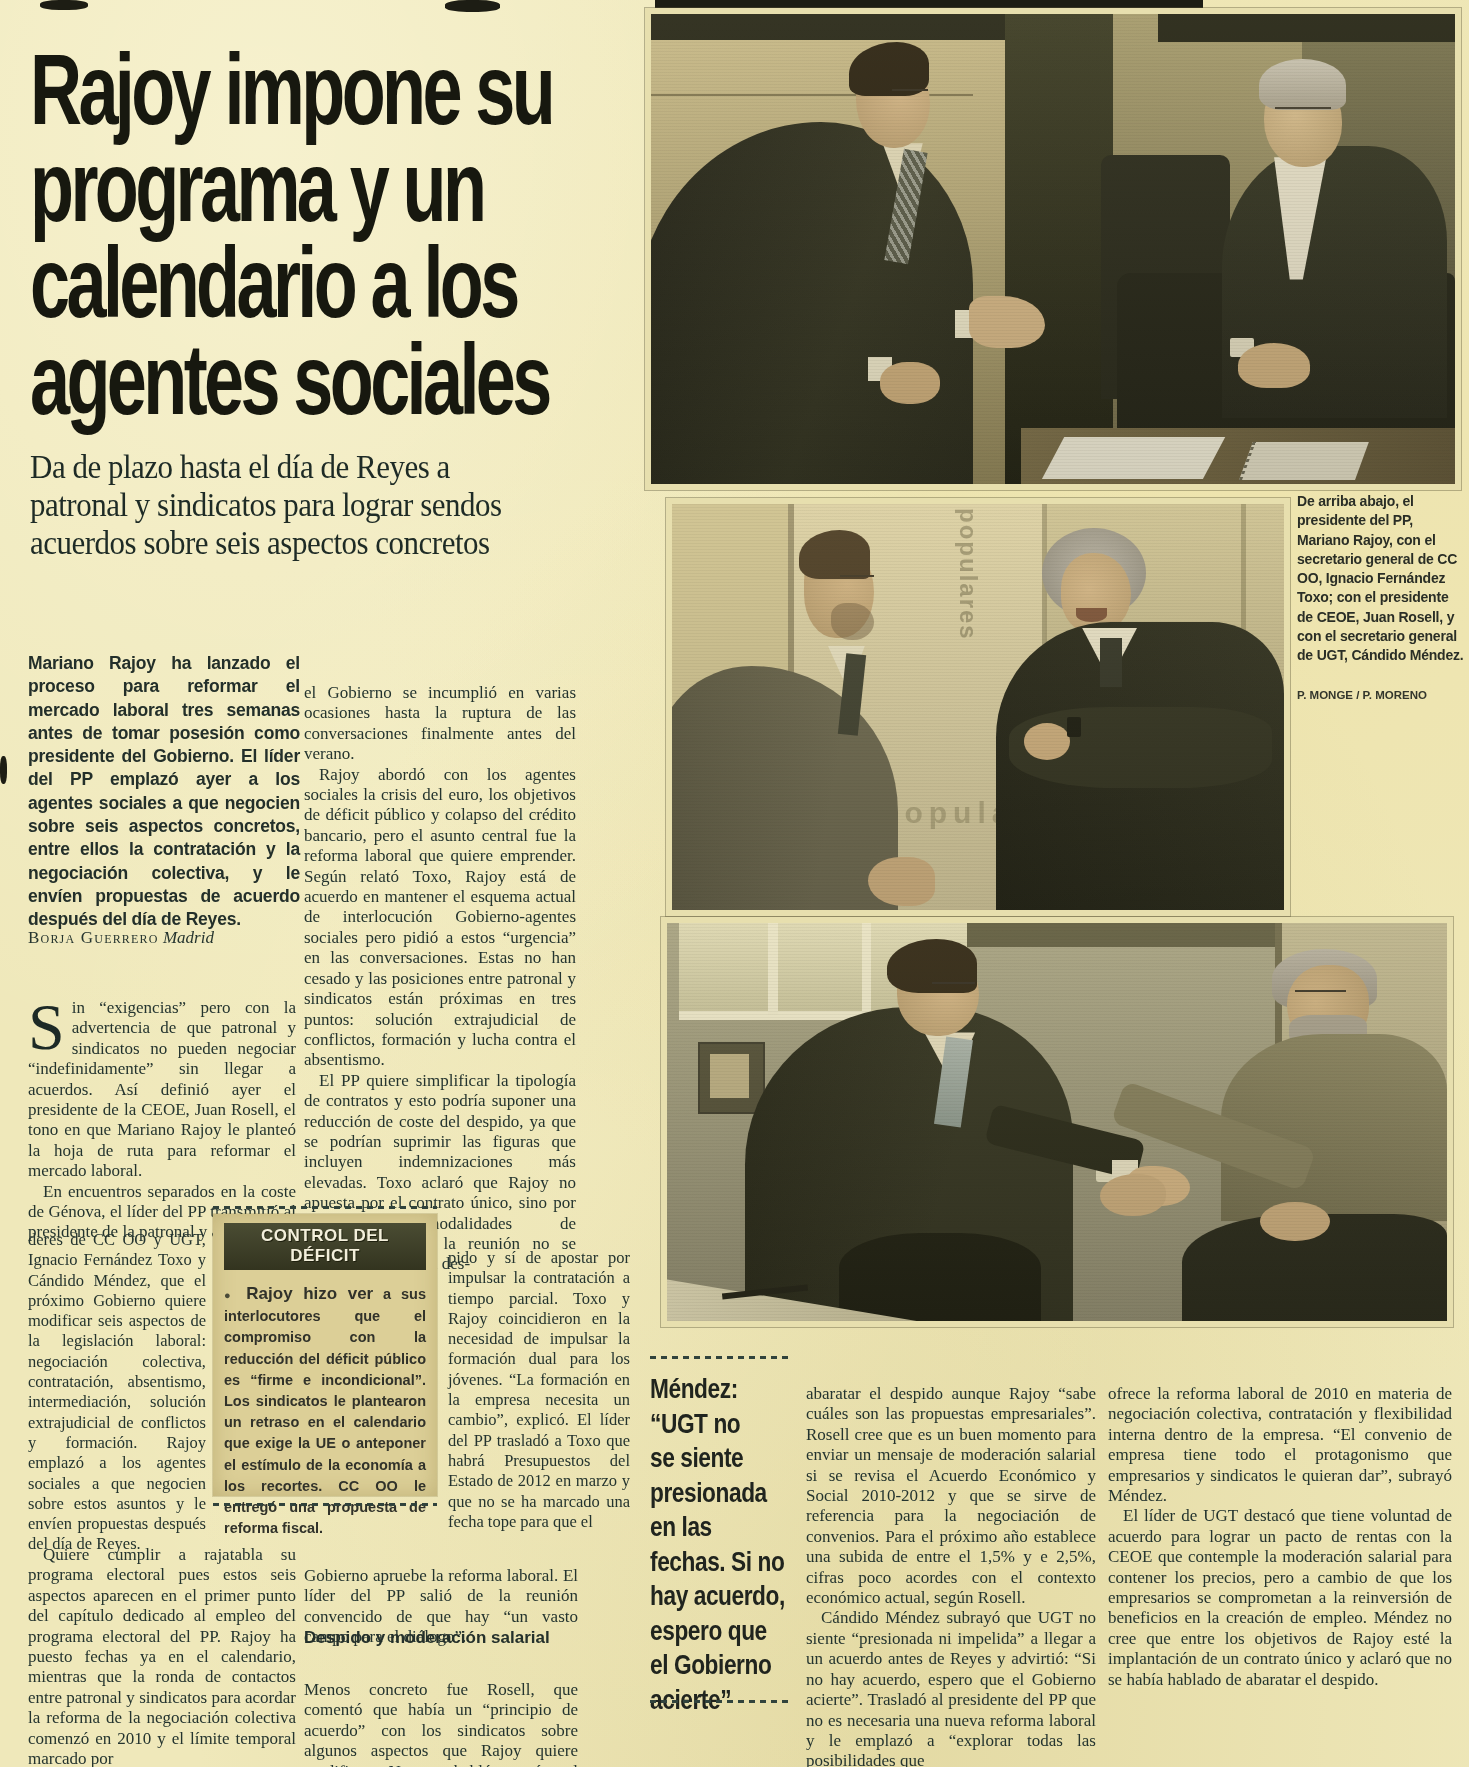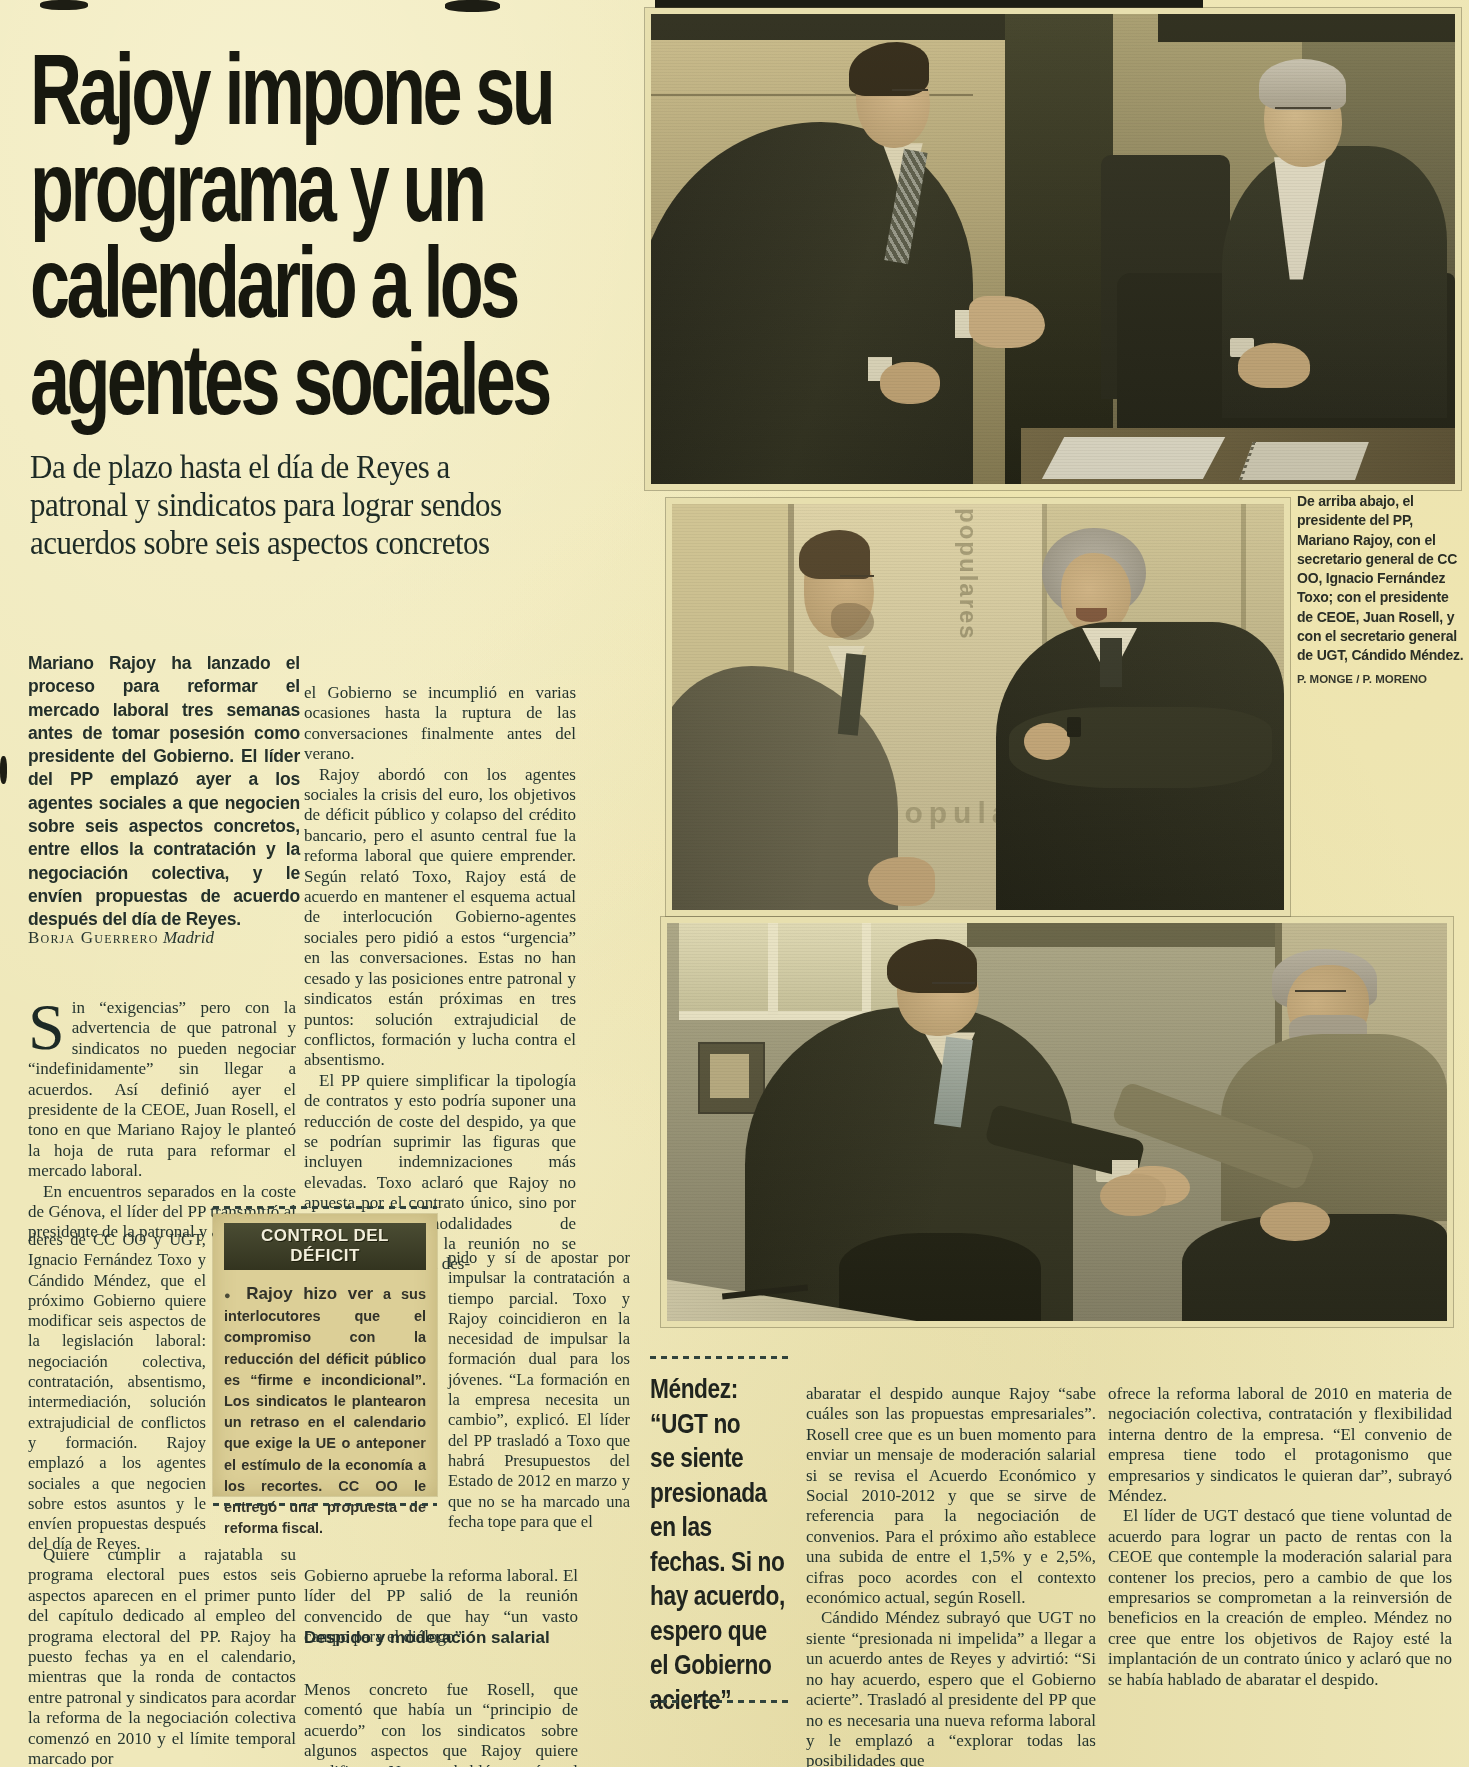--- a/index.html
+++ b/index.html
@@ -57,21 +57,21 @@
   }
   .pullquote{
     font-family:"Liberation Sans",sans-serif;font-weight:bold;
     font-size:27px;line-height:34.5px;letter-spacing:-0.5px;color:#20241e;
     white-space:pre-line;transform:scale(0.84,1);transform-origin:0 0;width:180px;
   }
   .caption{
     font-family:"Liberation Sans",sans-serif;font-weight:bold;
     font-size:14px;line-height:19.3px;letter-spacing:-0.2px;color:#2a2e26;
   }
-  .caption .credit{font-size:11.5px;margin-top:4px;color:#33362c;letter-spacing:0;}
+  .caption .credit{font-size:11.5px;margin-top:20px;color:#33362c;letter-spacing:0;}
   .photo{position:absolute;background:#e7dfae;padding:6px;box-shadow:0 0 0 1px rgba(90,85,55,.4);}
   .scene{position:relative;width:100%;height:100%;overflow:hidden;}
   .scene::after{
     content:"";position:absolute;inset:0;pointer-events:none;
     background:
       linear-gradient(180deg, rgba(240,225,160,.10), rgba(60,55,30,.14)),
       repeating-linear-gradient(0deg, rgba(30,30,20,.05) 0 1px, transparent 1px 3px);
   }
   .pe{position:absolute;display:block;}
   .wm{font-family:"Liberation Sans",sans-serif;font-weight:bold;}

